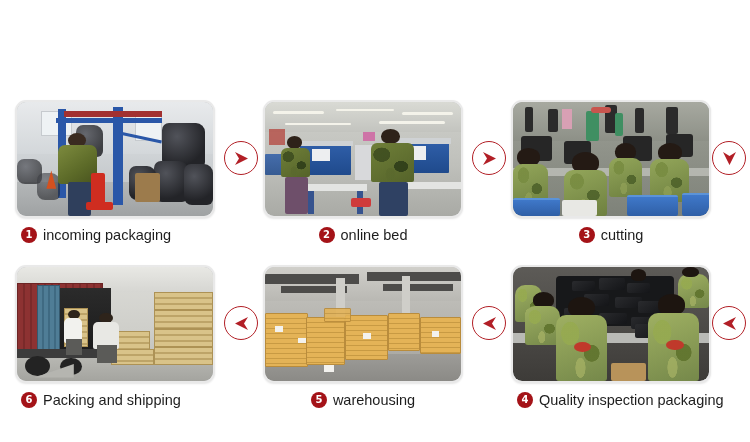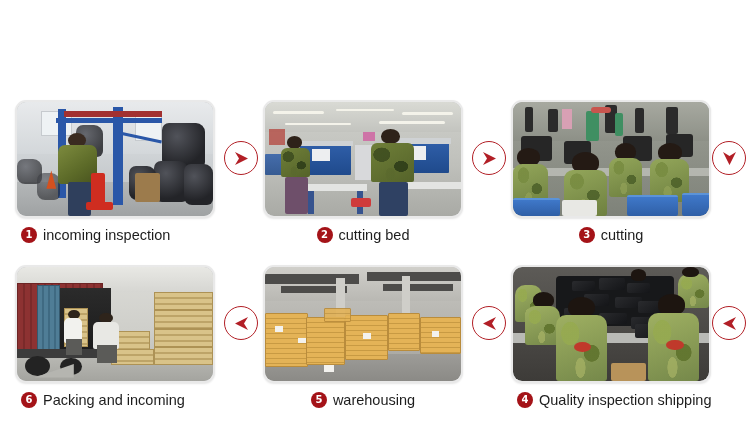--- a/index.html
+++ b/index.html
@@ -301,21 +301,21 @@
             <div class="p1-man-legs" style="left:26%;top:70%;width:12%;height:30%"></div>
             <div class="p1-cart" style="left:38%;top:62%;width:7%;height:32%"></div>
             <div class="p1-cart" style="left:35%;top:88%;width:14%;height:7%"></div>
 
             <div style="position:absolute;left:15%;top:60%;width:5%;height:16%;background:#d4511f;clip-path:polygon(50% 0,100% 100%,0 100%)"></div>
           </div>
         </div>
       </div>
       <div class="caption cap-left">
         <span class="badge">1</span>
-        <span class="cap-text">incoming inspection</span>
+        <span class="cap-text">incoming packaging</span>
       </div>
     </div>
 
     <div class="cell cell-c1">
       <div class="photo">
         <div class="photo-inner">
           <div class="scene">
             <div class="p2-bg"></div>
             <div class="p2-ceil"></div>
             <div class="p2-light" style="left:4%;top:8%;width:26%"></div>
@@ -346,21 +346,21 @@
             <div style="position:absolute;left:10%;top:66%;width:12%;height:32%;background:#6e4f6a;border-radius:2px"></div>
             <div class="p2-head" style="left:59%;top:24%;width:10%;height:13%"></div>
             <div class="p2-camo-body" style="left:54%;top:36%;width:22%;height:34%"></div>
             <div style="position:absolute;left:58%;top:70%;width:15%;height:30%;background:#2f4163;border-radius:2px"></div>
             <div style="position:absolute;left:44%;top:84%;width:10%;height:8%;background:#cf3b3b;border-radius:2px"></div>
           </div>
         </div>
       </div>
       <div class="caption cap-center">
         <span class="badge">2</span>
-        <span class="cap-text">cutting bed</span>
+        <span class="cap-text">online bed</span>
       </div>
     </div>
 
     <div class="cell cell-c2">
       <div class="photo">
         <div class="photo-inner">
           <div class="scene">
             <div class="p3-bg"></div>
             <div class="p3-top"></div>
             <div class="p3-hang" style="left:6%;top:4%;width:4%;height:22%"></div>
@@ -451,21 +451,21 @@
             <div class="p6-person" style="left:24%;top:45%;width:9%;height:22%"></div>
             <div class="p6-shorts" style="left:25%;top:63%;width:8%;height:14%"></div>
             <div class="p6-head" style="left:42%;top:40%;width:7%;height:9%"></div>
             <div class="p6-person-d" style="left:39%;top:48%;width:13%;height:24%"></div>
             <div class="p6-shorts" style="left:41%;top:68%;width:10%;height:16%"></div>
           </div>
         </div>
       </div>
       <div class="caption cap-left">
         <span class="badge">6</span>
-        <span class="cap-text">Packing and incoming</span>
+        <span class="cap-text">Packing and shipping</span>
       </div>
     </div>
 
     <div class="cell cell-c1">
       <div class="photo">
         <div class="photo-inner">
           <div class="scene">
             <div class="p5-bg"></div>
             <div class="p5-ceil"></div>
             <div class="p5-dark" style="left:0%;top:6%;width:48%;height:9%"></div>
@@ -530,21 +530,21 @@
             <div class="p4-logo" style="left:31%;top:66%;width:9%;height:9%"></div>
             <div class="p4-hair" style="left:74%;top:24%;width:14%;height:18%"></div>
             <div class="p4-worker" style="left:69%;top:40%;width:26%;height:60%"></div>
             <div class="p4-logo" style="left:78%;top:64%;width:9%;height:9%"></div>
             <div style="position:absolute;left:50%;top:84%;width:18%;height:16%;background:#b8935a;border-radius:2px"></div>
           </div>
         </div>
       </div>
       <div class="caption cap-left">
         <span class="badge">4</span>
-        <span class="cap-text">Quality inspection shipping</span>
+        <span class="cap-text">Quality inspection packaging</span>
       </div>
     </div>
 
     <div class="arrow arrow-r2a">
       <svg width="17" height="15" viewBox="0 0 17 15" aria-hidden="true">
         <path d="M15 1 L2 7.5 L15 14 L11 7.5 Z" fill="#b21f26"></path>
       </svg>
     </div>
     <div class="arrow arrow-r2b">
       <svg width="17" height="15" viewBox="0 0 17 15" aria-hidden="true">

